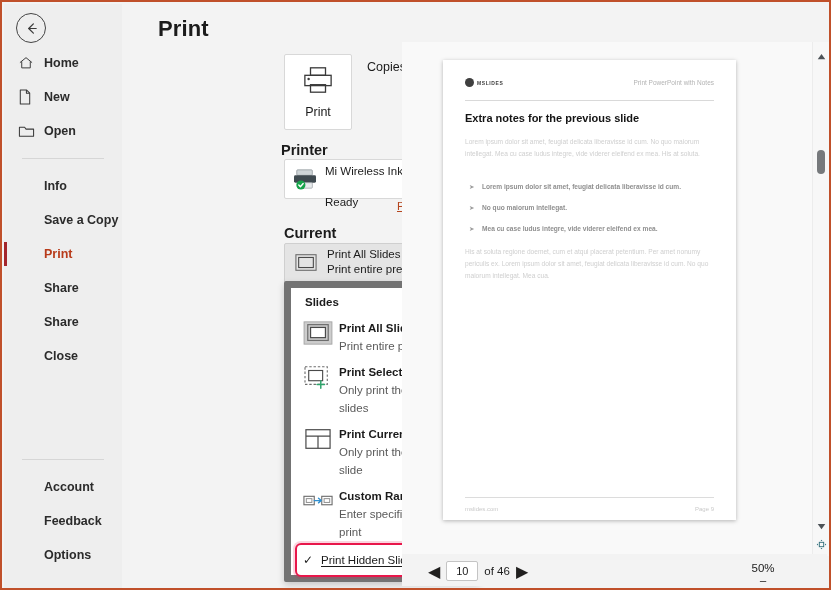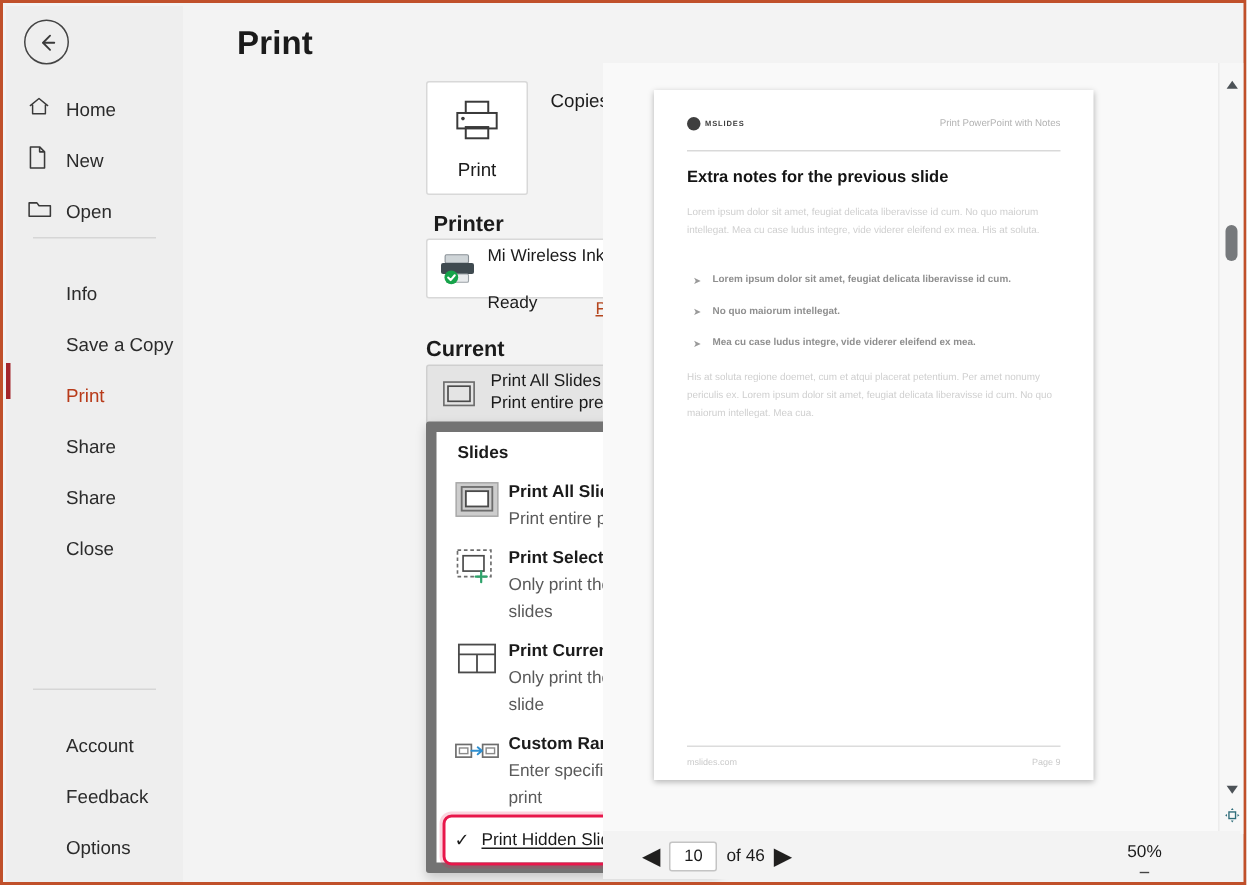--- a/index.html
+++ b/index.html
@@ -20,22 +20,22 @@
     background:#eeeeee;box-sizing:border-box;
   }
   .back-btn{
     position:absolute;left:12px;top:9px;width:28px;height:28px;border-radius:50%;
     border:1.4px solid #444;display:flex;align-items:center;justify-content:center;
     cursor:pointer;background:transparent;
   }
   .back-btn svg{display:block;}
   .rail-list{position:absolute;left:0;top:42px;width:118px;}
   .rail-item{
-    position:relative;height:34px;display:flex;align-items:flex-end;
-    padding-left:14px;font-size:12.5px;color:#2b2b2b;cursor:pointer;box-sizing:border-box;
+    position:relative;height:34px;display:flex;align-items:center;
+    padding-left:14px;font-size:12.5px;color:#2b2b2b;cursor:pointer;box-sizing:border-box;font-weight:bold;
   }
   .rail-item .ic{width:22px;height:18px;display:flex;align-items:center;justify-content:flex-start;}
   .rail-item .lb{padding-left:4px;}
   .rail-item.noicon .lb{padding-left:26px;}
   .rail-item.active .lb{color:#b83b1a;}
   .rail-item.active:before{
     content:"";position:absolute;left:0;top:5px;width:3px;height:24px;background:#a4262c;
   }
   .rail-sep{height:1px;background:#d6d6d6;margin:10px 18px 10px 18px;}
   .rail-bottom{position:absolute;left:0;bottom:18px;width:118px;}
@@ -108,21 +108,21 @@
   .hl-box{
     position:absolute;left:4px;top:-4px;right:4px;height:30px;border:2px solid #e8174b;
     border-radius:6px;pointer-events:none;box-shadow:0 0 0 2px rgba(232,23,75,.18);
   }
 
   
   .preview{
     position:absolute;left:400px;top:40px;right:2px;bottom:32px;background:#f9f9f9;
   }
   .paper{
-    position:absolute;left:34px;top:18px;width:293px;height:460px;background:#fff;
+    position:absolute;left:41px;top:18px;width:293px;height:460px;background:#fff;
     box-shadow:0 1px 4px rgba(0,0,0,.28);box-sizing:border-box;
   }
   .sl-hdr{position:absolute;left:22px;right:22px;top:18px;height:20px;}
   .sl-logo{position:absolute;left:0;top:0;display:flex;align-items:center;gap:3px;}
   .sl-logo .dot{width:9px;height:9px;border-radius:50%;background:#3f3f3f;}
   .sl-logo .wm{font-size:5px;font-weight:700;letter-spacing:.6px;color:#3f3f3f;}
   .sl-hdr .hr-t{position:absolute;right:0;top:1px;font-size:6.5px;color:#b3b3b3;}
   .sl-rule{position:absolute;left:22px;right:22px;top:40px;height:1px;background:#d9d9d9;}
   .sl-title{position:absolute;left:22px;right:22px;top:52px;font-size:11px;font-weight:700;color:#141414;}
   .sl-p{position:absolute;left:22px;right:26px;font-size:6.6px;line-height:12px;color:#cfcfcf;}
@@ -260,21 +260,21 @@
       <span class="copies-lbl">Copies:</span>
       <span class="spin">
         <input value="1" style="">
         <span class="arrows">
           <span>▲</span>
           <span>▼</span>
         </span>
       </span>
     </div>
 
-    <div class="sec-hd" style="left:167px;top:138px;">Printer</div>
+    <div class="sec-hd" style="left:159px;top:138px;">Printer</div>
     <span class="info-ic">
       <svg width="13" height="13" viewBox="0 0 14 14">
           <circle cx="7" cy="7" r="6" fill="none" stroke="#2e6fa8" stroke-width="1"></circle>
           <circle cx="7" cy="4" r=".85" fill="#2e6fa8"></circle>
           <path d="M7 6 V10.3" stroke="#2e6fa8" stroke-width="1.1" stroke-linecap="round"></path>
         </svg>
     </span>
 
     <div class="printer-box">
       <span class="pic">

